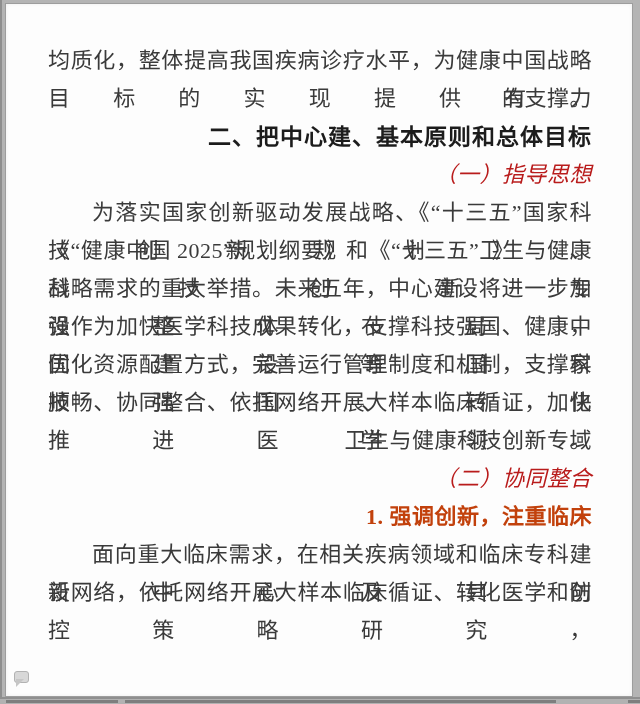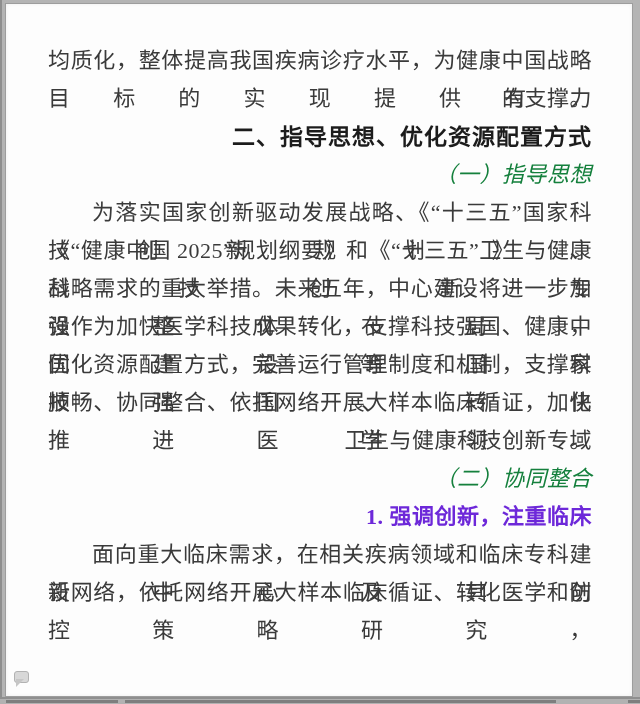--- a/index.html
+++ b/index.html
@@ -43,22 +43,22 @@
     text-justify: inter-ideograph;
   }
   .line.indent { text-indent: 2em; }
   .line.heading {
     font-family: "Liberation Sans", sans-serif;
     font-weight: bold;
     font-size: 23px;
     color: #1c1c1c;
     letter-spacing: 1px;
   }
-  .line.kaiti { font-style: italic; color: #15803d; }
-  .line.bold { font-weight: bold; color: #6d28d9; }
+  .line.kaiti { font-style: italic; color: #b91c1c; }
+  .line.bold { font-weight: bold; color: #c2410c; }
 
   
   .bubble {
     position: absolute;
     left: 8px;
     top: 667px;
     width: 13px;
     height: 10px;
     background: #d8d8d8;
     border: 1px solid #b2b2b2;
@@ -111,21 +111,21 @@
 </head>
 <body>
 
 <div class="frame">
   <div class="left-edge"></div>
 
   <div class="page">
     <div class="text-block">
         <div class="line body fill">均质化，整体提高我国疾病诊疗水平，为健康中国战略目标的实现提供有力</div>
         <div class="line body">的支撑。</div>
-        <div class="line heading indent">二、指导思想、优化资源配置方式</div>
+        <div class="line heading indent">二、把中心建、基本原则和总体目标</div>
         <div class="line kaiti indent">（一）指导思想</div>
         <div class="line body indent fill">为落实国家创新驱动发展战略、《“十三五”国家科技创新规划》、</div>
         <div class="line body fill">《“健康中国 2025”规划纲要》和《“十三五”卫生与健康科技创新专</div>
         <div class="line body fill">战略需求的重大举措。未来五年，中心建设将进一步加强整体布局，</div>
         <div class="line body fill">设作为加快医学科技成果转化，支撑科技强国、健康中国建设等国家</div>
         <div class="line body fill">优化资源配置方式，完善运行管理制度和机制，支撑科技强国、转化</div>
         <div class="line body fill">顺畅、协同整合、依托网络开展大样本临床循证，加快推进医学领域</div>
         <div class="line body">卫生与健康科技创新专。</div>
         <div class="line kaiti indent">（二）协同整合</div>
         <div class="line bold indent">1. 强调创新，注重临床</div>

